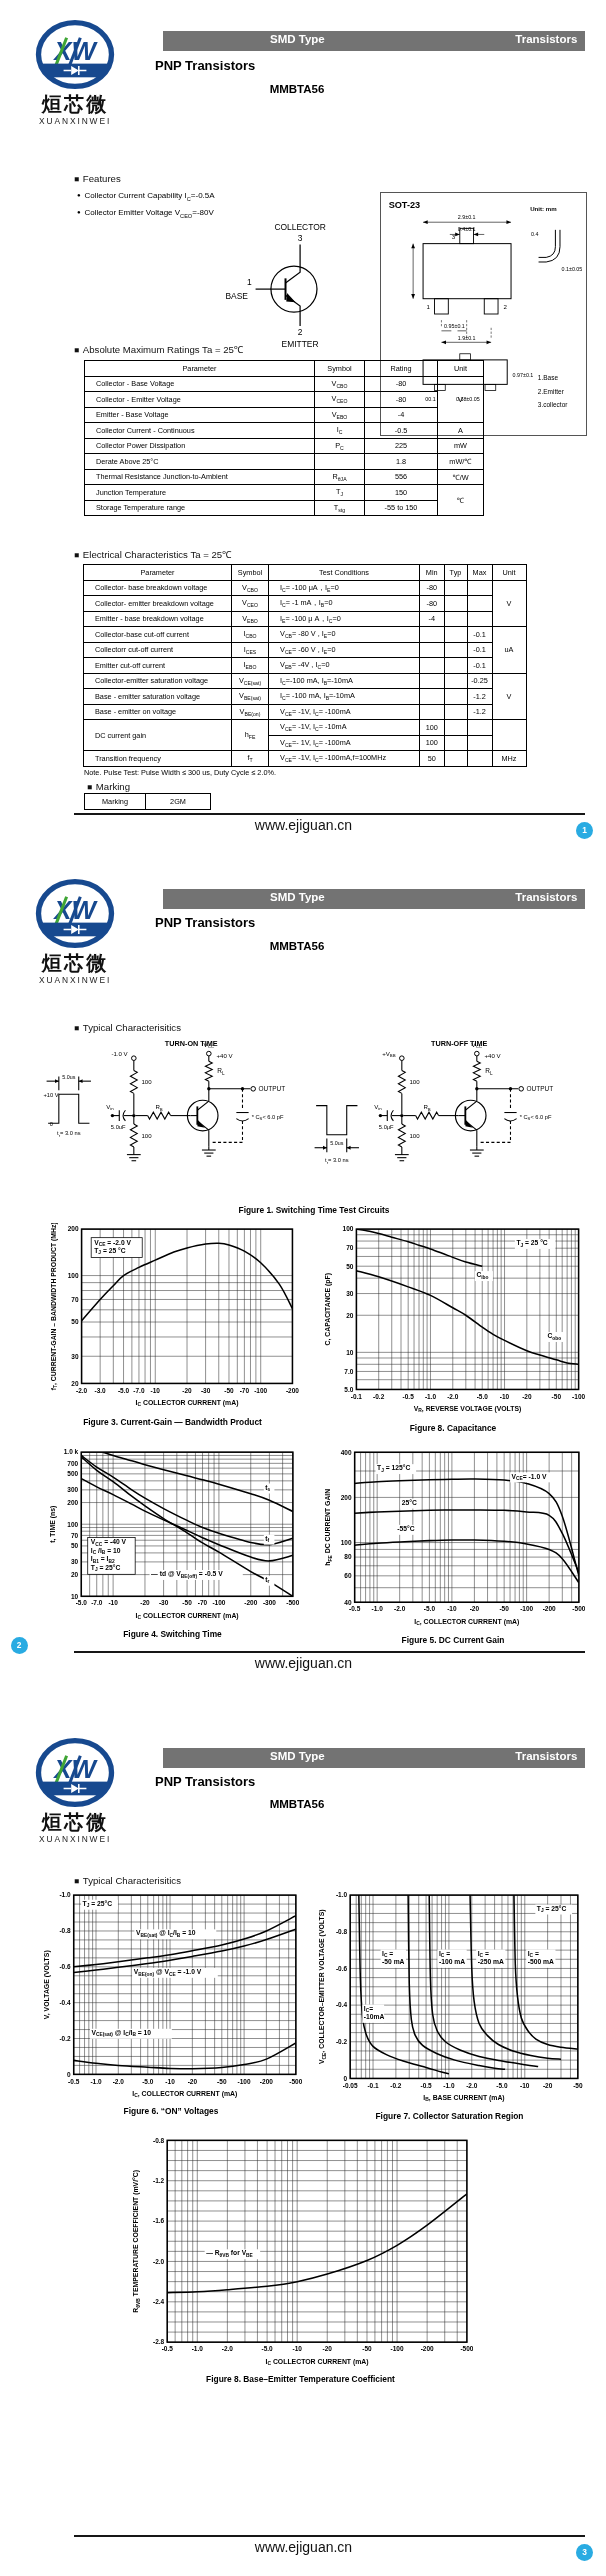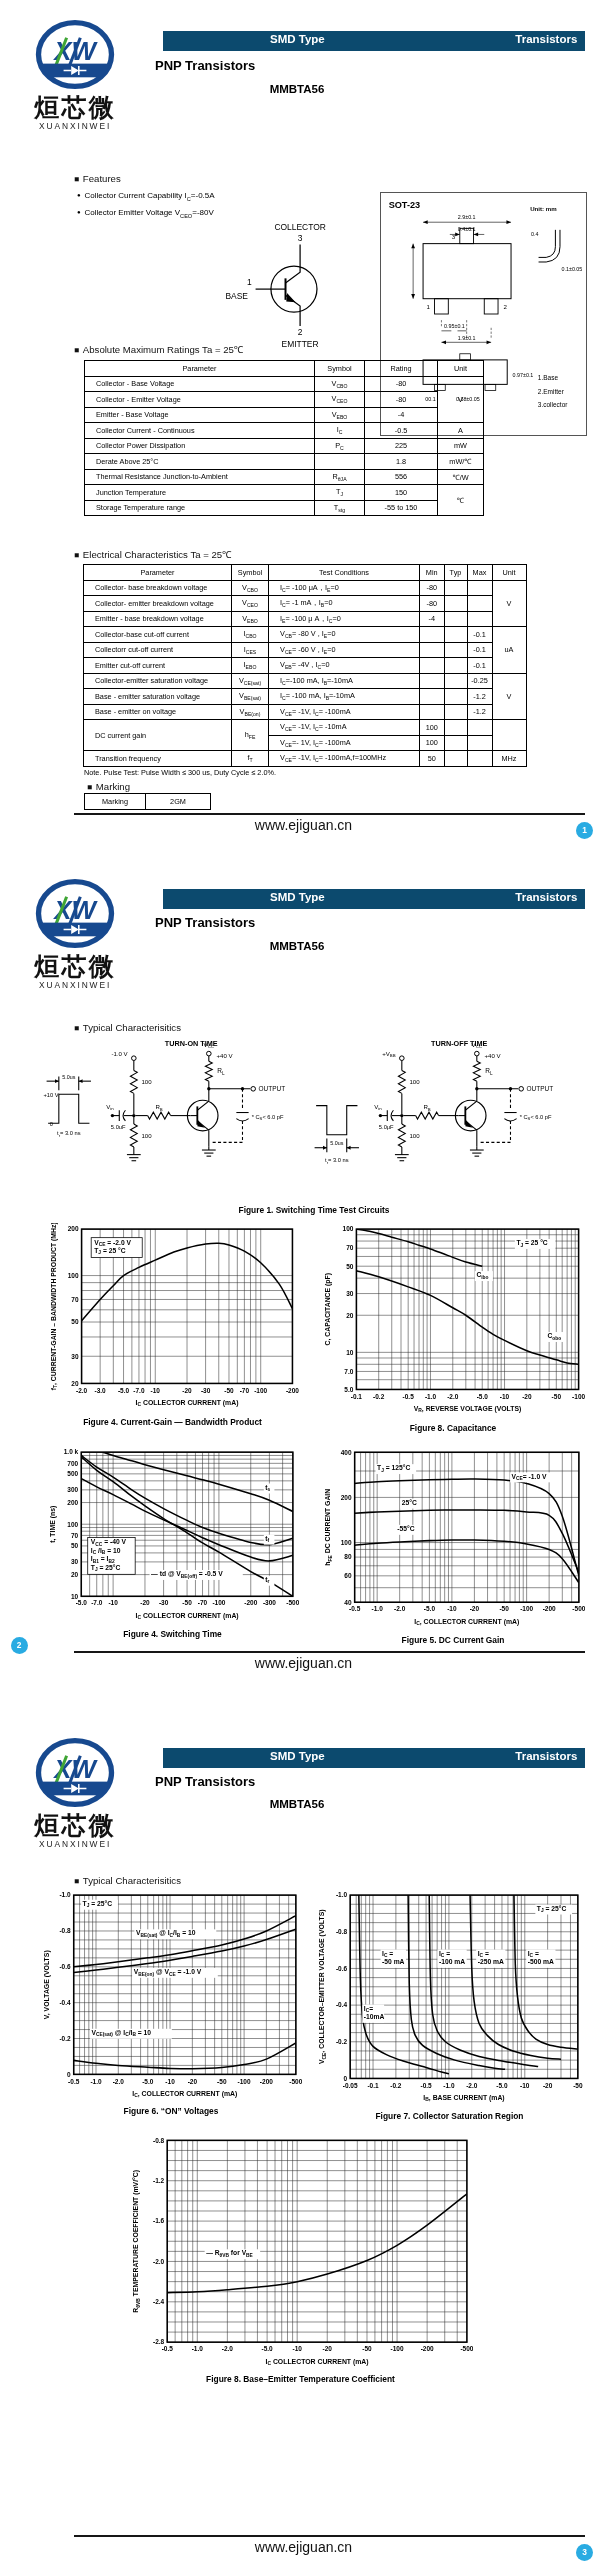--- a/index.html
+++ b/index.html
@@ -1,23 +1,23 @@
 <!DOCTYPE html>
 <html style="font-size:12.2px"><head>
 <meta charset="utf-8">
 <style>
   html,body{margin:0;padding:0;background:#fff;}
   .doc{position:relative;width:607px;height:2576px;background:#fff;overflow:hidden;
        font-family:"Liberation Sans",sans-serif;color:#000;}
   .abs{position:absolute;}
   
   .logo{position:absolute;width:95px;text-align:center;}
-  .logo-cn{font-size:25px;font-weight:bold;letter-spacing:2.3px;line-height:1.05;color:#111;}
+  .logo-cn{font-size:20px;font-weight:bold;letter-spacing:2.3px;line-height:1.05;color:#111;}
   .logo-en{font-size:8.4px;letter-spacing:1.9px;color:#222;margin-top:0.8px;}
-  .banner{position:absolute;left:163px;width:422px;height:20px;background:#0c4a6e;}
+  .banner{position:absolute;left:163px;width:422px;height:20px;background:#737373;}
   .banner span{position:absolute;top:2.3px;color:#fff;font-size:11.5px;font-weight:bold;}
   .b-left{left:107px;}
   .b-right{right:7.7px;}
   .ptitle{position:absolute;left:155px;width:264px;font-size:13px;font-weight:bold;}
   .pname{position:absolute;left:165px;width:264px;text-align:center;font-size:11.5px;font-weight:bold;}
   
   .h{position:absolute;font-size:9.6px;color:#111;}
   .h .sq{font-size:8.4px;margin-right:3.8px;}
   .feat{position:absolute;font-size:8px;}
   .feat .dot{font-size:6.1px;margin-right:3.8px;vertical-align:0.8px;}
@@ -580,21 +580,21 @@
         <text x="42" y="132.61611824824843" font-size="8.5" text-anchor="end" fill="#000" font-weight="bold" font-family="Liberation Sans,sans-serif"><tspan>50</tspan></text>
         <text x="42" y="103.09825504124431" font-size="8.5" text-anchor="end" fill="#000" font-weight="bold" font-family="Liberation Sans,sans-serif"><tspan>70</tspan></text>
         <text x="42" y="71.80805912412421" font-size="8.5" text-anchor="end" fill="#000" font-weight="bold" font-family="Liberation Sans,sans-serif"><tspan>100</tspan></text>
         <text x="42" y="11" font-size="8.5" text-anchor="end" fill="#000" font-weight="bold" font-family="Liberation Sans,sans-serif"><tspan>200</tspan></text>
         <text x="184" y="238" font-size="9" text-anchor="middle" fill="#000" font-weight="bold" font-family="Liberation Sans,sans-serif"><tspan>I</tspan><tspan font-size="72%" dy="2">C</tspan><tspan dy="-2"> COLLECTOR CURRENT (mA)</tspan></text>
         <text x="12" y="109" font-size="9" text-anchor="middle" fill="#000" font-weight="bold" font-family="Liberation Sans,sans-serif" transform="rotate(-90 12 109)"><tspan>f</tspan><tspan font-size="72%" dy="2">T</tspan><tspan dy="-2">, CURRENT-GAIN – BANDWIDTH PRODUCT (MHz)</tspan></text>
         <rect x="58.56" y="19.200000000000003" width="66.80000000000001" height="26" fill="#fff" stroke="#000" stroke-width="1"></rect>
         <text x="62.56" y="28.200000000000003" font-size="8.8" text-anchor="start" fill="#000" font-weight="bold" font-family="Liberation Sans,sans-serif"><tspan>V</tspan><tspan font-size="72%" dy="2">CE</tspan><tspan dy="-2"> = -2.0 V</tspan></text>
         <text x="62.56" y="39.2" font-size="8.8" text-anchor="start" fill="#000" font-weight="bold" font-family="Liberation Sans,sans-serif"><tspan>T</tspan><tspan font-size="72%" dy="2">J</tspan><tspan dy="-2"> = 25 °C</tspan></text>
       </svg></div>
-  <div class="figcap" style="left:46px;top:1417px;width:253px;">Figure 4. Current-Gain — Bandwidth Product</div>
+  <div class="figcap" style="left:46px;top:1417px;width:253px;">Figure 3. Current-Gain — Bandwidth Product</div>
   <div class="chart" style="left:321px;top:1223px;width:264px;height:197px;"><svg width="264" height="197" viewBox="0 0 345 258">
         <g stroke="#2e2e2e" stroke-width="0.7">
           <line x1="46" y1="8" x2="46" y2="218"></line>
           <line x1="75.19990957940618" y1="8" x2="75.19990957940618" y2="218"></line>
           <line x1="92.28076170780726" y1="8" x2="92.28076170780726" y2="218"></line>
           <line x1="104.39981915881235" y1="8" x2="104.39981915881235" y2="218"></line>
           <line x1="113.80009042059382" y1="8" x2="113.80009042059382" y2="218"></line>
           <line x1="121.48067128721344" y1="8" x2="121.48067128721344" y2="218"></line>
           <line x1="127.97450988138293" y1="8" x2="127.97450988138293" y2="218"></line>
           <line x1="133.59972873821852" y1="8" x2="133.59972873821852" y2="218"></line>

